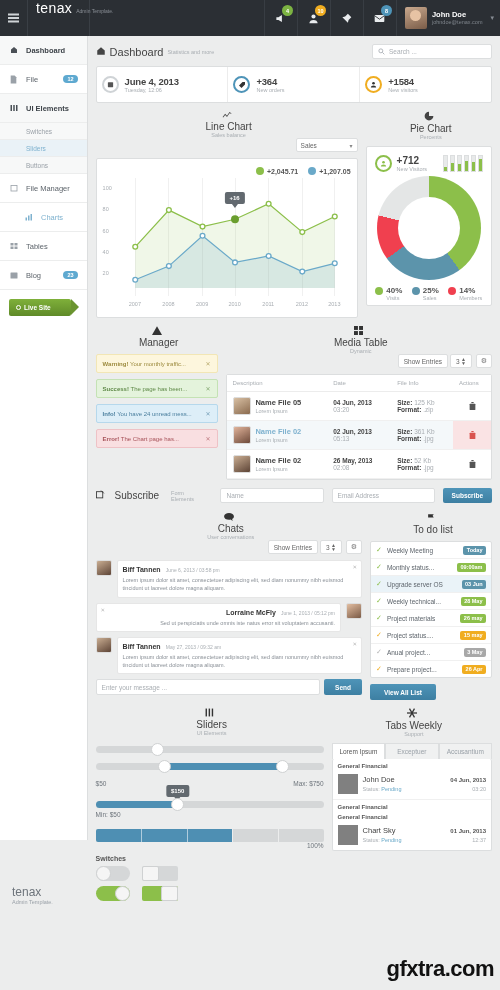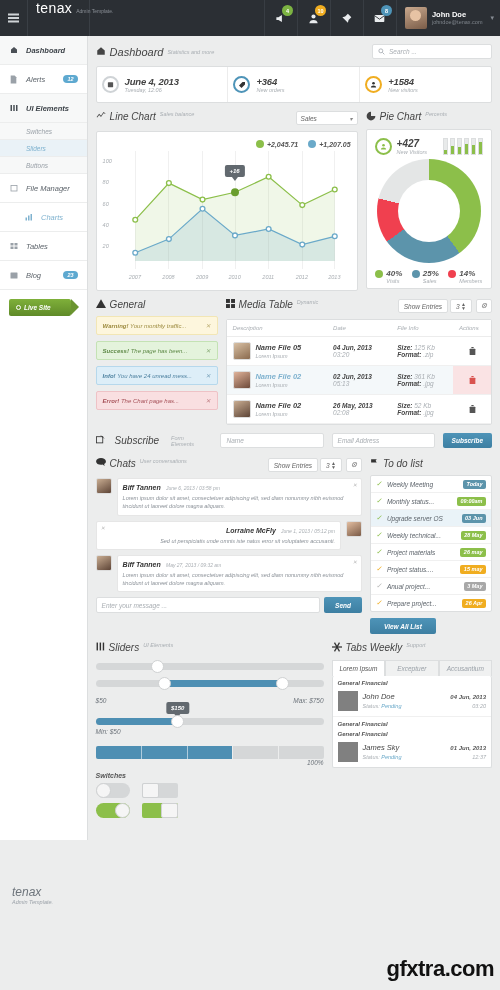--- a/index.html
+++ b/index.html
@@ -19,21 +19,21 @@
   .navicon svg { fill:#e9ecee; }
   .badge-top { position:absolute; top:5px; right:4px; min-width:11px; height:11px; border-radius:50%;
      color:#fff; font-size:5.5px; display:flex; align-items:center; justify-content:center; font-weight:bold;}
   .user { display:flex; align-items:center; padding:0 6px 0 8px; border-left:1px solid #383d43; gap:5px; }
   .avatar-top { width:22px; height:22px; border-radius:2px; background:linear-gradient(160deg,#c9a98e,#7a5c48); position:relative; overflow:hidden;}
   .avatar-top::after{content:"";position:absolute;width:11px;height:11px;border-radius:50%;background:#e7c3a4;left:5px;top:3px;}
   .uname { color:#fff; font-size:7.5px; font-weight:bold; line-height:1.3; }
   .umail { color:#7e848b; font-size:5.5px; line-height:1.3;}
   .caret-top { color:#868c93; font-size:7px; margin-left:3px;}
 
-  .wrap { display:flex; height:804px;font-style:italic; }
+  .wrap { display:flex; height:804px; }
   .sidebar { width:90px; background:#fff; border-right:1px solid #dcdedf; }
   .side-item { display:flex; align-items:center; gap:8px; padding:0 9px; height:29px; border-bottom:1px solid #eceded; font-size:7.5px; color:#5d646b; }
   .side-item.active { background:#f7f8f8; color:#3d4349; font-weight:bold; }
   .side-item.cur { color:#7fb2cf;padding-left:24px; }
   .side-ico { width:9px; display:flex; justify-content:center; color:#9aa1a8; }
   .side-sub { height:17px; display:flex; align-items:center; padding-left:26px; font-size:6.5px; color:#9aa1a8; background:#f7f8f8; border-bottom:1px solid #eceded;}
   .side-sub.sel { background:#eaf2f7; color:#7fb2cf; }
   .sbadge { background:#5ea9d0; color:#fff; border-radius:7px; padding:1px 4px; font-size:5.5px; font-weight:bold; margin-left:auto;}
   .livesite { margin:9px 0 0 9px; width:62px; height:17px; background:linear-gradient(#7fb03a,#5f8a28); color:#fff;
      font-size:6.5px; font-weight:bold; display:flex; align-items:center; gap:3px; padding-left:7px;
@@ -53,21 +53,21 @@
      display:flex; align-items:center; gap:4px; padding:0 5px; font-size:6.5px; color:#a9aeb3; }
 
   .cards { display:flex; background:#fff; border:1px solid #dcdedf; border-radius:2px; margin-bottom:8px; }
   .card { flex:1; display:flex; align-items:center; gap:6px; padding:9px 5px; border-right:1px solid #ececec;}
   .card:last-child{border-right:none;}
   .ring { width:17px; height:17px; border-radius:50%; display:flex; align-items:center; justify-content:center; font-size:7px;}
   .c-val { font-size:9.5px; color:#444; font-weight:bold; letter-spacing:-.2px;}
   .c-lab { font-size:5.5px; color:#a9aeb3; }
 
   .row { display:flex; gap:8px; margin-bottom:8px; }
-  .panel-head { display:flex; align-items:flex-start; margin-bottom:6px; }
+  .panel-head { display:flex; align-items:center; margin-bottom:6px;flex-direction:column; }
   .p-title { font-size:10px; color:#444; margin-left:4px;}
   .p-sub { font-size:5.5px; color:#a9aeb3; margin-left:4px;}
   .box { background:#fff; border:1px solid #dcdedf; border-radius:2px; }
 
   .select { margin-left:auto; width:62px; height:14px; background:#fff; border:1px solid #dcdedf; border-radius:2px;
      font-size:6.5px; color:#666; display:flex; align-items:center; padding:0 4px; position:relative;}
   .select::after { content:"\25BE"; position:absolute; right:4px; color:#888; font-size:6px;}
 
   .chart-area { padding:8px 6px 4px 6px; position:relative; height:160px;}
   .legend-row { display:flex; justify-content:flex-end; gap:10px; font-size:7px; font-weight:bold; color:#555; margin-bottom:3px;}
@@ -223,21 +223,21 @@
           </svg>
       </span>
       <span>Dashboard</span>
     </div>
     <div class="side-item">
       <span class="side-ico">
         <svg width="7" height="9" viewBox="0 0 12 16" fill="#9aa1a8">
             <path d="M1 1h7l3 3v11H1z"></path>
           </svg>
       </span>
-      <span>Alerts</span>
+      <span>File</span>
       <span class="sbadge">12</span>
     </div>
     <div class="side-item active">
       <span class="side-ico">
         <svg width="8" height="8" viewBox="0 0 16 16" fill="#4a5056">
             <rect x="1" y="2" width="3" height="12"></rect>
             <rect x="6.5" y="2" width="3" height="12"></rect>
             <rect x="12" y="2" width="3" height="12"></rect>
           </svg>
       </span>
@@ -449,21 +449,21 @@
         </div>
         <div class="box" style="height:160px">
           <div class="pie-top">
             <div class="ring" style="border:2px solid #8cbf4a;margin-right:5px">
               <svg width="7" height="7" viewBox="0 0 16 16" fill="#8cbf4a">
                   <circle cx="8" cy="5" r="3"></circle>
                   <path d="M2 15c0-3.3 2.7-5 6-5s6 1.7 6 5z"></path>
                 </svg>
             </div>
             <div>
-              <div class="pie-val">+427</div>
+              <div class="pie-val">+712</div>
               <div class="pie-lab">New Visitors</div>
             </div>
             <div class="minibars">
               <i style="height:17px">
                   <span style="position:absolute;left:0;right:0;bottom:0;height:30%;background:#8cbf4a"></span>
                 </i>
               <i style="height:17px">
                   <span style="position:absolute;left:0;right:0;bottom:0;height:55%;background:#8cbf4a"></span>
                 </i>
               <i style="height:17px">
@@ -509,21 +509,21 @@
     </div>
 
     <div class="row">
       <div style="flex:0 0 122px">
         <div class="panel-head">
           <span>
             <svg width="10" height="9" viewBox="0 0 16 14" fill="#333">
                 <path d="M8 0l8 14H0z"></path>
               </svg>
           </span>
-          <span class="p-title">General</span>
+          <span class="p-title">Manager</span>
         </div>
         <div class="alert a-warn">
           <span><b>Warning!</b>
           <span>Your monthly traffic...</span></span>
           <span class="x">✕</span>
         </div>
         <div class="alert a-succ">
           <span><b>Success!</b>
           <span>The page has been...</span></span>
           <span class="x">✕</span>
@@ -892,21 +892,21 @@
             <span class="tdt">
               <span class="d1">04 Jun, 2013</span><br>
               <span class="d2">03:20</span>
             </span>
           </div>
           <div class="tgen">General Financial</div>
           <div class="tgen">General Financial</div>
           <div class="tabrow" style="border-bottom:none">
             <span class="tsq"></span>
             <span>
-              <span class="tnm">James Sky</span><br>
+              <span class="tnm">Chart Sky</span><br>
               <span class="tst"><span>Status:</span>
               <b>Pending</b></span>
             </span>
             <span class="tdt">
               <span class="d1">01 Jun, 2013</span><br>
               <span class="d2">12:37</span>
             </span>
           </div>
         </div>
       </div>

